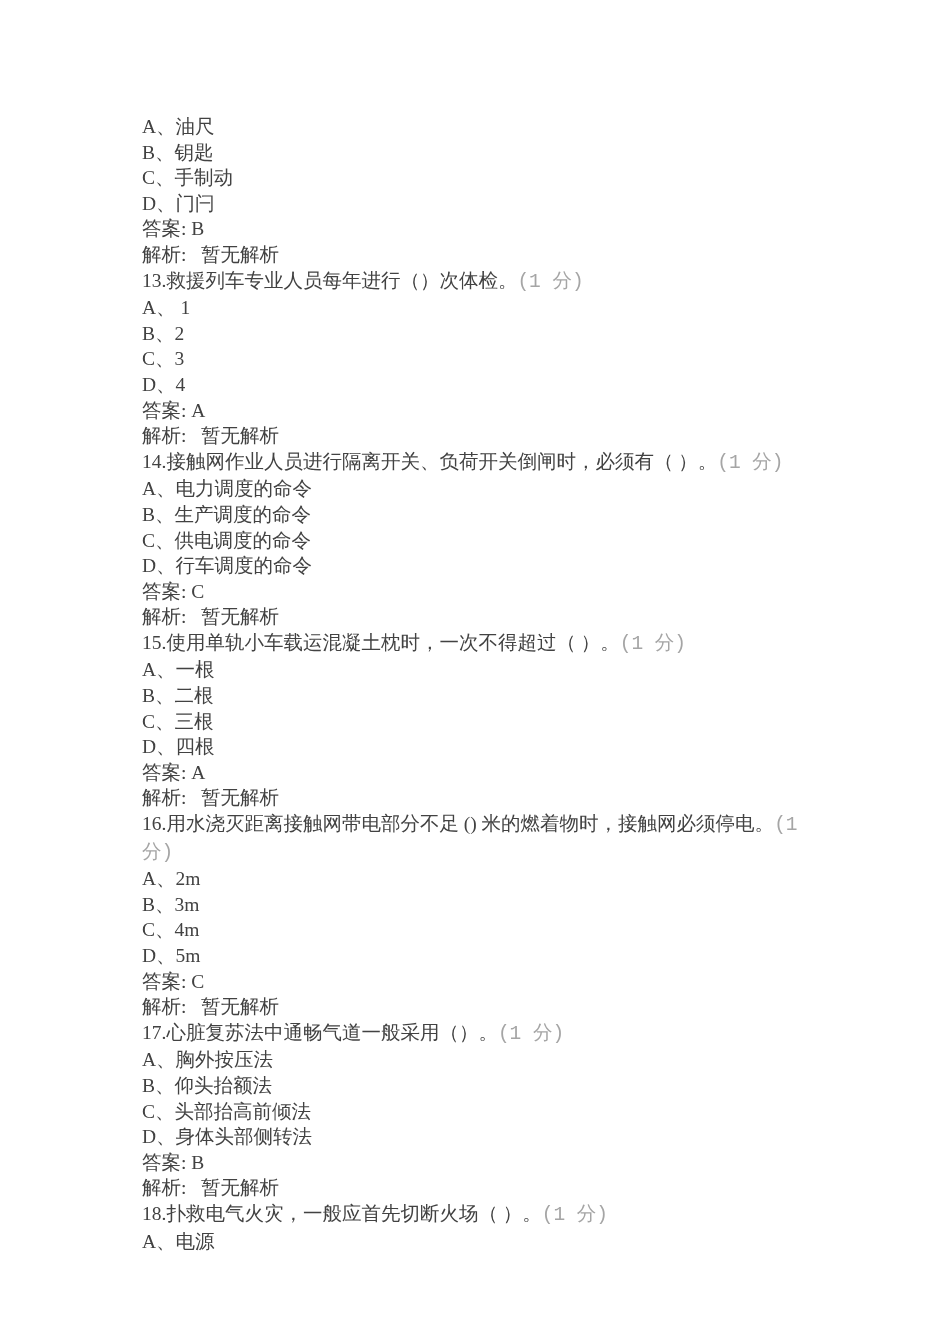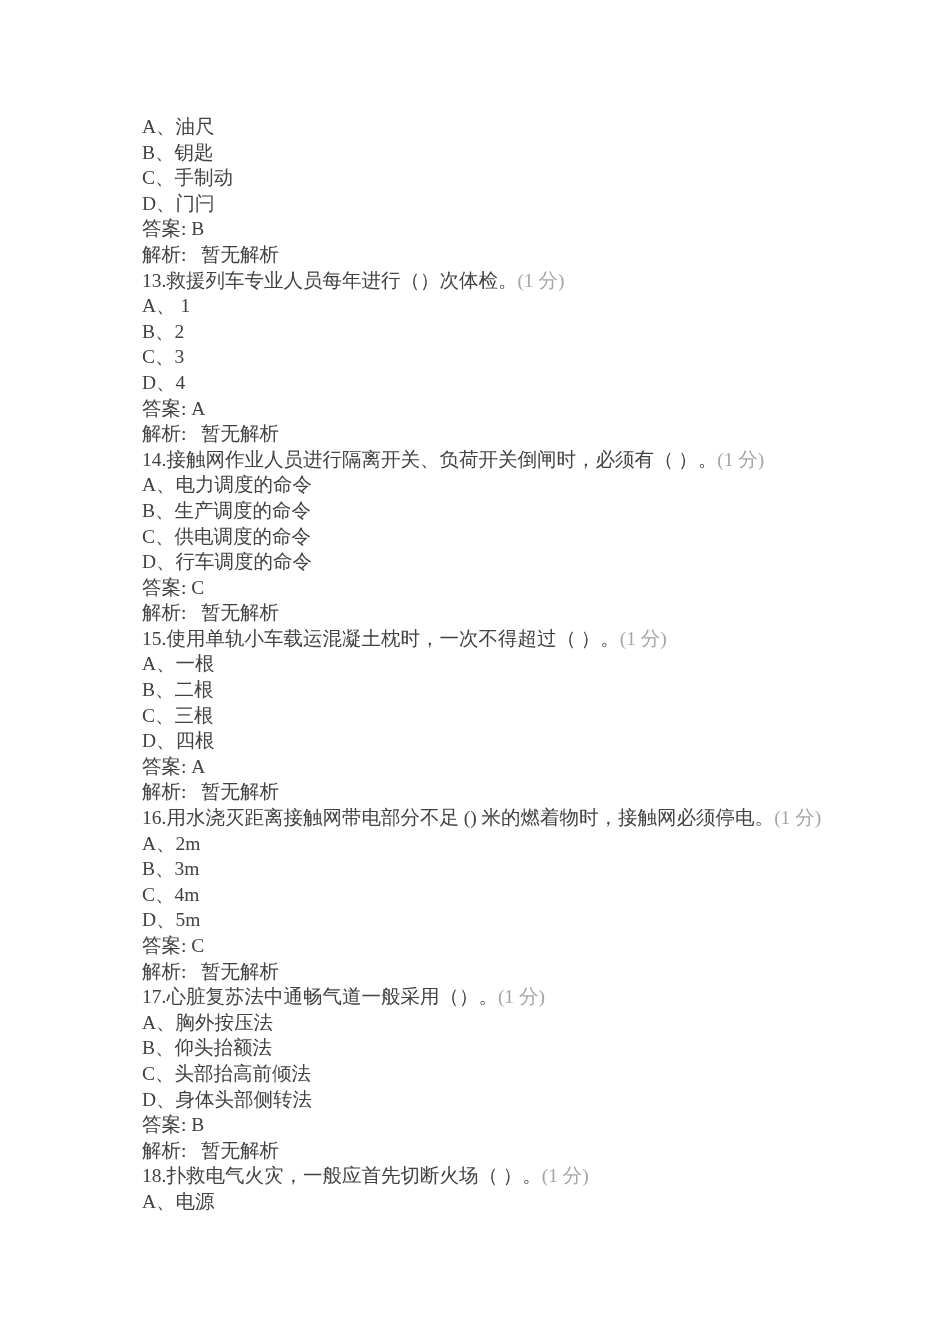--- a/index.html
+++ b/index.html
@@ -23,20 +23,21 @@
     font-size: 19.5px;
     line-height: 25.6px;
     color: #424242;
     white-space: pre-wrap;
   }
   .line {
     min-height: 25.6px;
   }
   .score {
     color: #a5a5a5;
+    font-family: Liberation Mono, monospace;
   }
 </style>
 </head>
 <body>
 
 <div class="page" style="background: rgb(255, 255, 255);">
   <div class="doc" id="doc" style="color: rgb(66, 66, 66);"><div class="line option">A、油尺</div><div class="line option">B、钥匙</div><div class="line option">C、手制动</div><div class="line option">D、门闩</div><div class="line answer">答案: B</div><div class="line analysis">解析:   暂无解析</div><div class="line stem-line"><span>13.救援列车专业人员每年进行（）次体检。</span><span class="score" style="color: rgb(165, 165, 165);">(1 分)</span></div><div class="line option">A、 1</div><div class="line option">B、2</div><div class="line option">C、3</div><div class="line option">D、4</div><div class="line answer">答案: A</div><div class="line analysis">解析:   暂无解析</div><div class="line stem-line"><span>14.接触网作业人员进行隔离开关、负荷开关倒闸时，必须有（ ）。</span><span class="score" style="color: rgb(165, 165, 165);">(1 分)</span></div><div class="line option">A、电力调度的命令</div><div class="line option">B、生产调度的命令</div><div class="line option">C、供电调度的命令</div><div class="line option">D、行车调度的命令</div><div class="line answer">答案: C</div><div class="line analysis">解析:   暂无解析</div><div class="line stem-line"><span>15.使用单轨小车载运混凝土枕时，一次不得超过（ ）。</span><span class="score" style="color: rgb(165, 165, 165);">(1 分)</span></div><div class="line option">A、一根</div><div class="line option">B、二根</div><div class="line option">C、三根</div><div class="line option">D、四根</div><div class="line answer">答案: A</div><div class="line analysis">解析:   暂无解析</div><div class="line stem-line"><span>16.用水浇灭距离接触网带电部分不足 () 米的燃着物时，接触网必须停电。</span><span class="score" style="color: rgb(165, 165, 165);">(1 分)</span></div><div class="line option">A、2m</div><div class="line option">B、3m</div><div class="line option">C、4m</div><div class="line option">D、5m</div><div class="line answer">答案: C</div><div class="line analysis">解析:   暂无解析</div><div class="line stem-line"><span>17.心脏复苏法中通畅气道一般采用（）。</span><span class="score" style="color: rgb(165, 165, 165);">(1 分)</span></div><div class="line option">A、胸外按压法</div><div class="line option">B、仰头抬额法</div><div class="line option">C、头部抬高前倾法</div><div class="line option">D、身体头部侧转法</div><div class="line answer">答案: B</div><div class="line analysis">解析:   暂无解析</div><div class="line stem-line"><span>18.扑救电气火灾，一般应首先切断火场（ ）。</span><span class="score" style="color: rgb(165, 165, 165);">(1 分)</span></div><div class="line option">A、电源</div></div>
 </div>
 
 </body></html>

